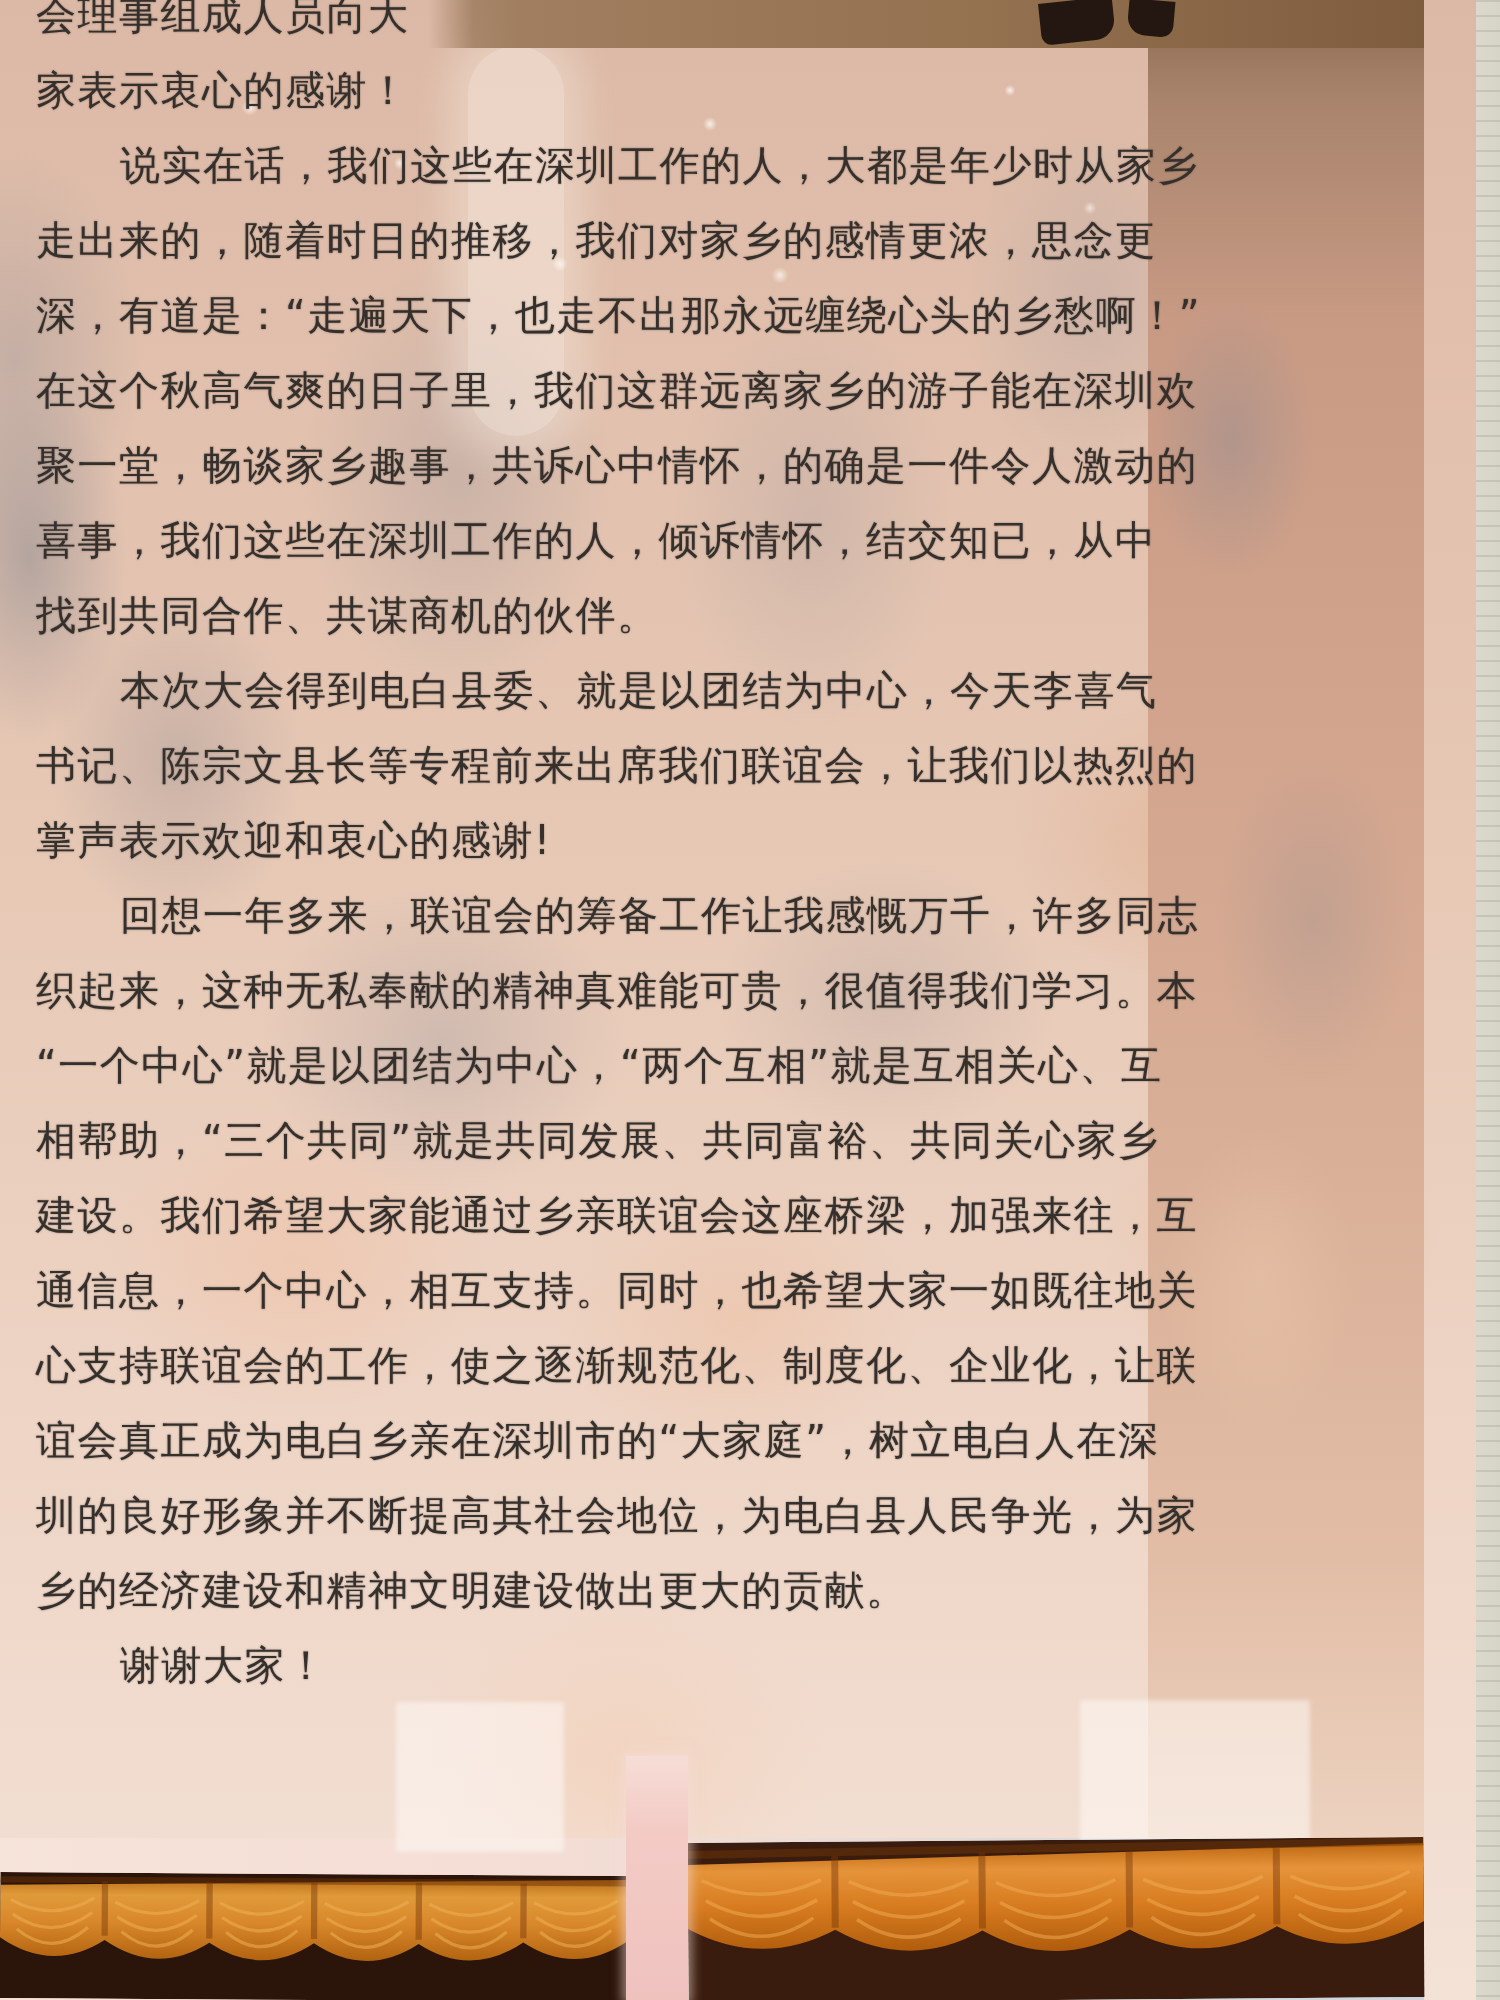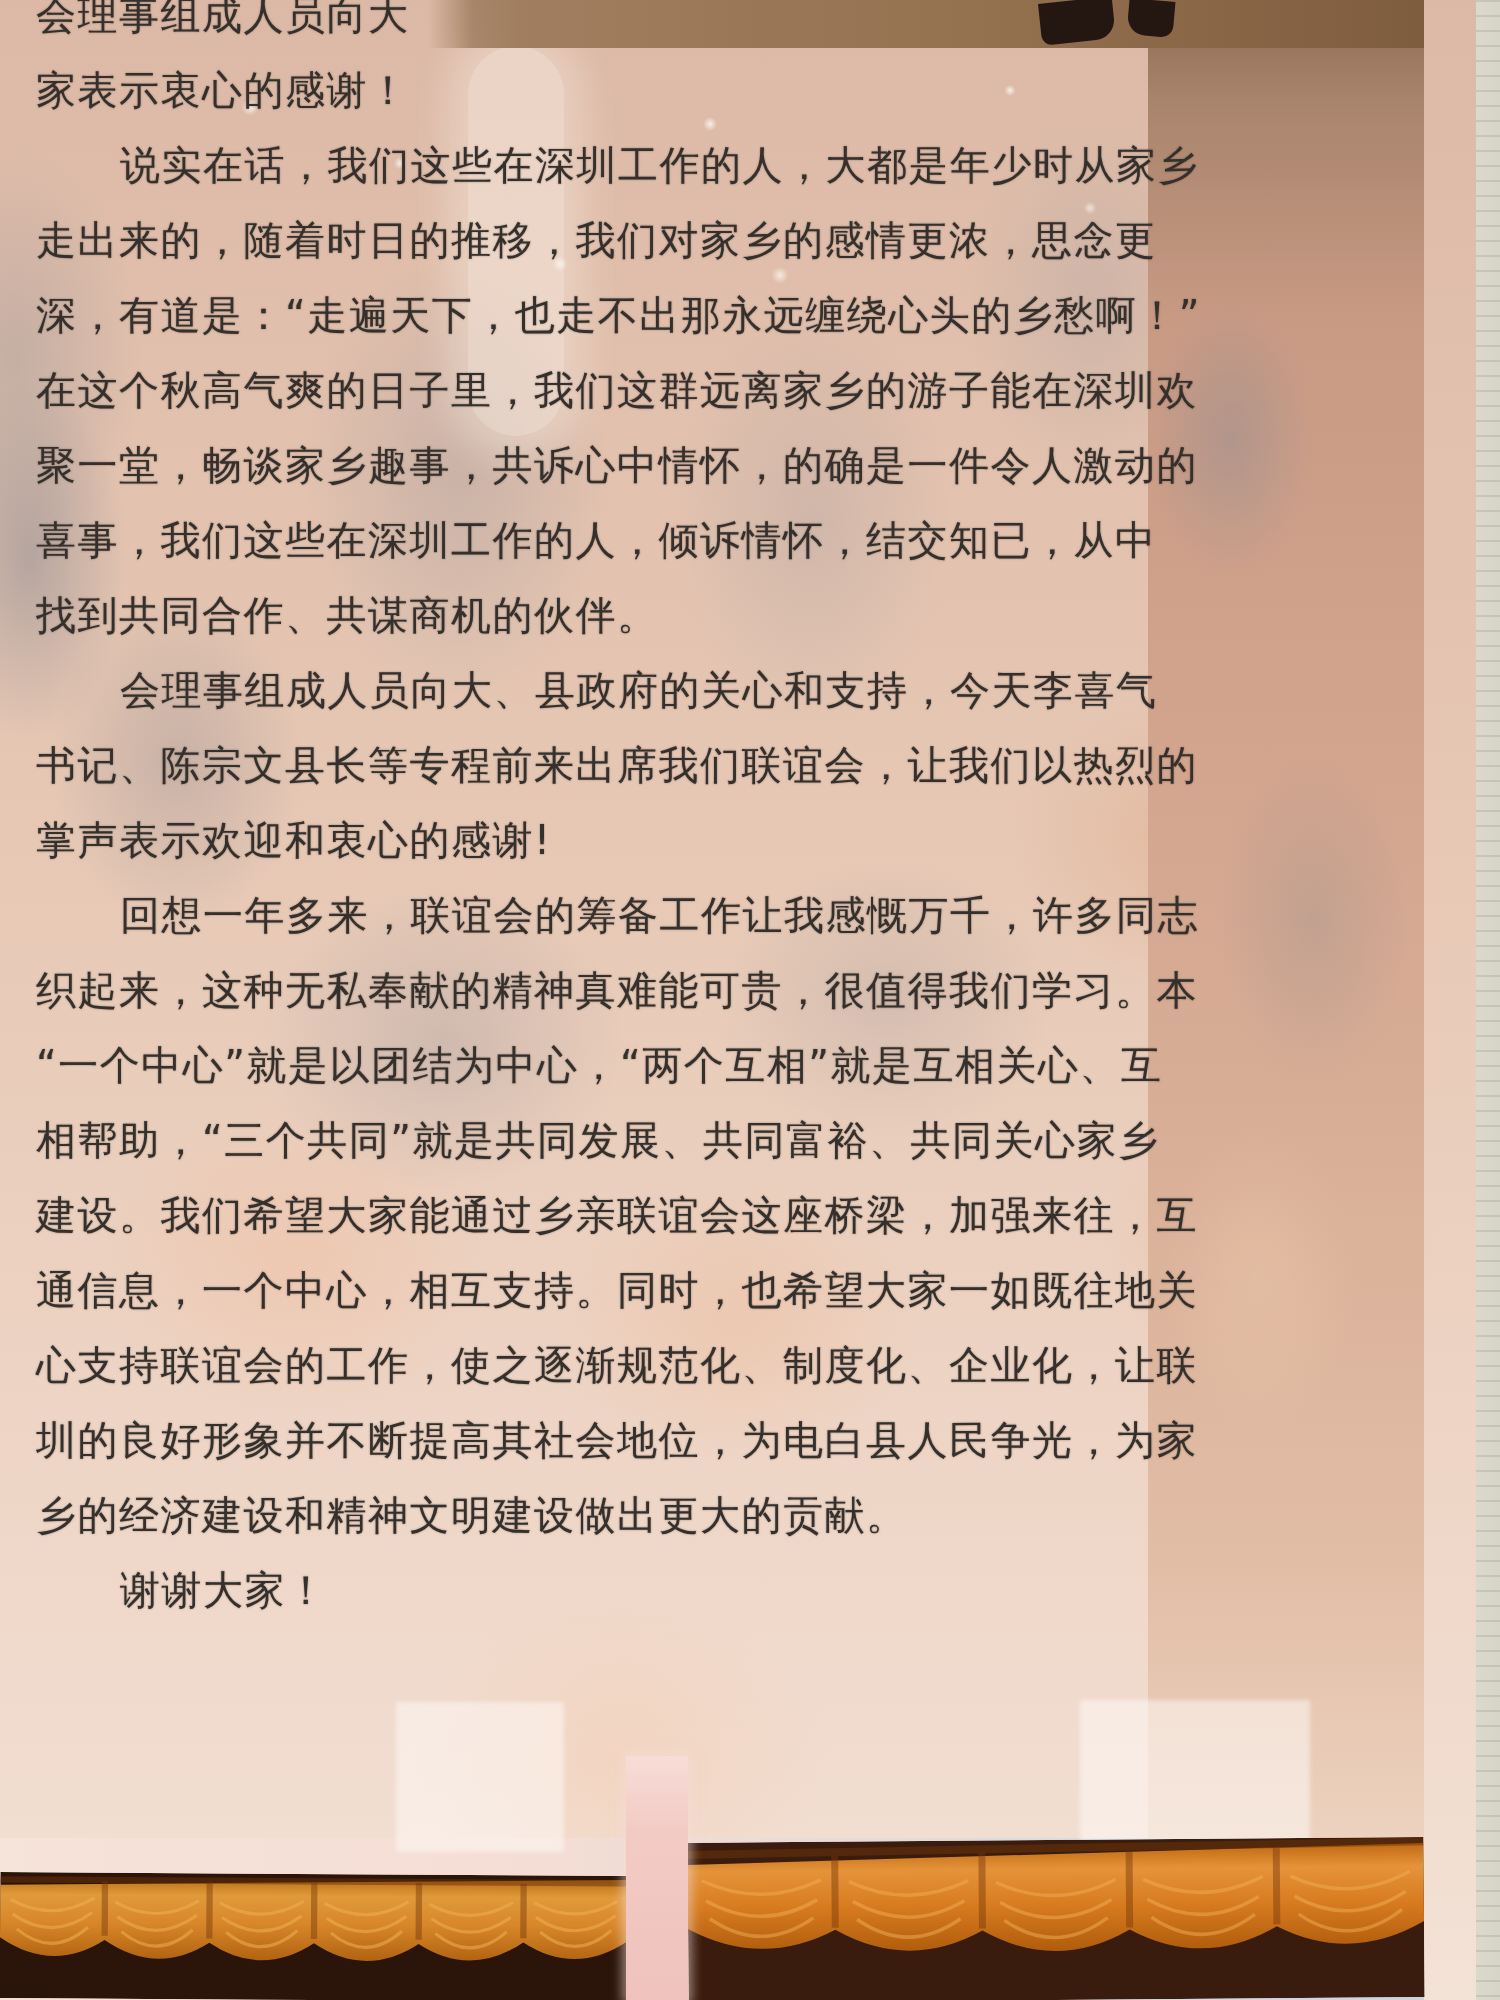--- a/index.html
+++ b/index.html
@@ -106,30 +106,31 @@
     <div class="text-block">
       <div class="line">会理事组成人员向大</div>
       <div class="line">家表示衷心的感谢！</div>
       <div class="line indent">说实在话，我们这些在深圳工作的人，大都是年少时从家乡</div>
       <div class="line">走出来的，随着时日的推移，我们对家乡的感情更浓，思念更</div>
       <div class="line">深，有道是：“走遍天下，也走不出那永远缠绕心头的乡愁啊！”</div>
       <div class="line">在这个秋高气爽的日子里，我们这群远离家乡的游子能在深圳欢</div>
       <div class="line">聚一堂，畅谈家乡趣事，共诉心中情怀，的确是一件令人激动的</div>
       <div class="line">喜事，我们这些在深圳工作的人，倾诉情怀，结交知已，从中</div>
       <div class="line">找到共同合作、共谋商机的伙伴。</div>
-      <div class="line indent">会理事组成人员向大、县政府的关心和支持，今天李喜气</div>
+      <div class="line indent">本次大会得到电白县委、就是以团结为中心，今天李喜气</div>
       <div class="line">书记、陈宗文县长等专程前来出席我们联谊会，让我们以热烈的</div>
       <div class="line">掌声表示欢迎和衷心的感谢!</div>
       <div class="line indent">回想一年多来，联谊会的筹备工作让我感慨万千，许多同志</div>
       <div class="line">织起来，这种无私奉献的精神真难能可贵，很值得我们学习。本</div>
       <div class="line">“一个中心”就是以团结为中心，“两个互相”就是互相关心、互</div>
       <div class="line">相帮助，“三个共同”就是共同发展、共同富裕、共同关心家乡</div>
       <div class="line">建设。我们希望大家能通过乡亲联谊会这座桥梁，加强来往，互</div>
       <div class="line">通信息，一个中心，相互支持。同时，也希望大家一如既往地关</div>
       <div class="line">心支持联谊会的工作，使之逐渐规范化、制度化、企业化，让联</div>
+      <div class="line">谊会真正成为电白乡亲在深圳市的“大家庭”，树立电白人在深</div>
       <div class="line">圳的良好形象并不断提高其社会地位，为电白县人民争光，为家</div>
       <div class="line">乡的经济建设和精神文明建设做出更大的贡献。</div>
       <div class="line indent">谢谢大家！</div>
     </div>
 
     <div class="bottom-strip"></div>
     <div class="glare glare1"></div>
     <div class="glare glare2"></div>
 
     <div class="curtain curtain-left">

